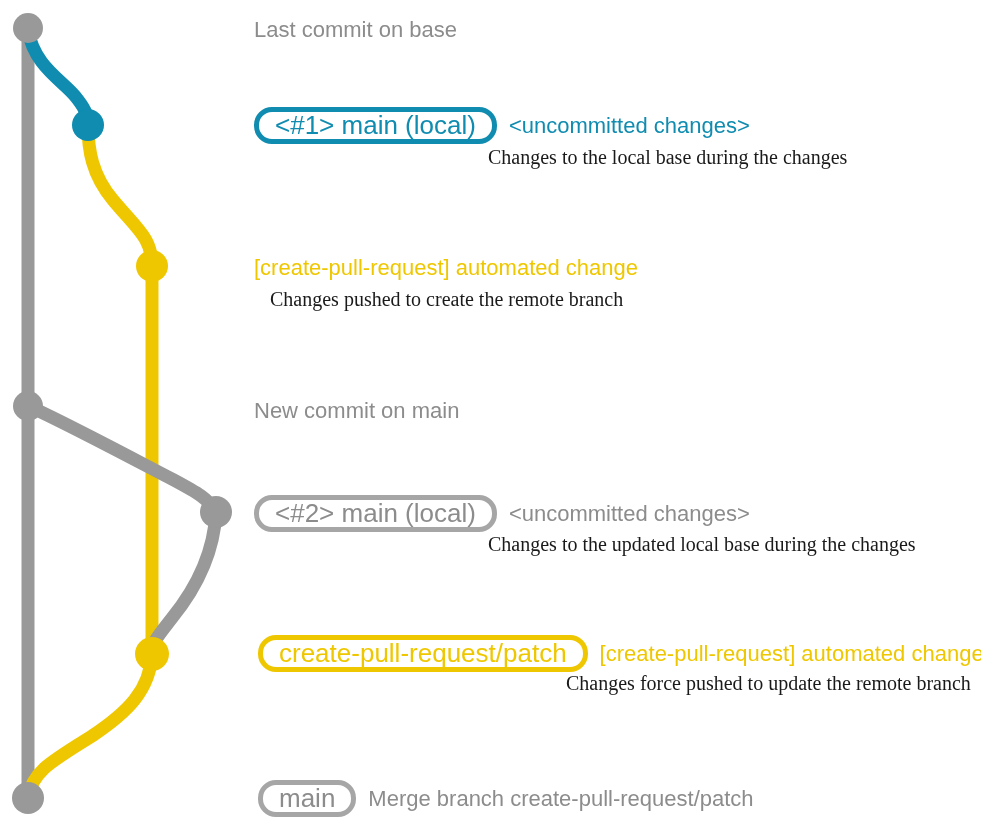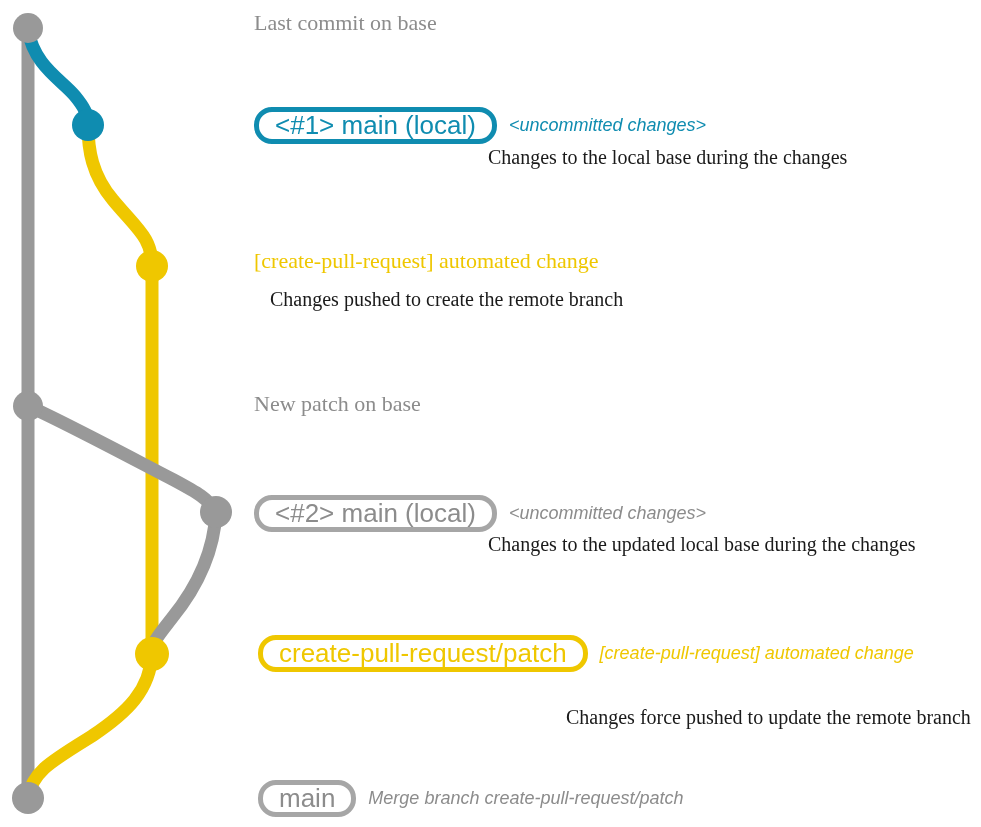--- a/index.html
+++ b/index.html
@@ -43,46 +43,46 @@
     font-family: "Liberation Sans", sans-serif;
     color: #999999;
     white-space: nowrap;
     background: #ffffff;
   }
   .pill.blue { border-color: #0f8cb0; color: #0f8cb0; }
   .pill.yellow { border-color: #efc700; color: #efc700; }
   .pill.gray { border-color: #a6a6a6; color: #8c8c8c; }
 
   .subject {
-    font-size: 18px;
+    font-size: 22px;
     font-family: "Liberation Sans", sans-serif;
     white-space: nowrap;
     line-height: 37px;
-    font-style: italic;
   }
   .subject.blue { color: #0f8cb0; }
   .subject.yellow { color: #efc700; }
   .subject.gray { color: #8c8c8c; }
 
   .pill + .subject { margin-left: 12px; }
 
   .note {
     position: absolute;
     font-family: "Liberation Serif", serif;
     font-size: 20px;
     color: #1a1a1a;
     white-space: nowrap;
   }
 
   .standalone-label {
     position: absolute;
     font-size: 22px;
-    font-family: Liberation Serif, serif;
+    font-family: Liberation Sans, sans-serif;
     color: #8c8c8c;
     white-space: nowrap;
+    margin-top: 7px;
   }
 </style>
 </head>
 <body>
 
 <svg id="graph-svg" viewBox="0 0 981 827">
   <g fill="none" stroke-width="13" stroke-linecap="round" stroke-linejoin="round">
 
     <path d="M28,28 L28,798" stroke="#999999"></path>
 
@@ -114,30 +114,30 @@
 
 <div class="row" style="left:254px; top:107px;">
   <span class="pill blue">&lt;#1&gt; main (local)</span>
   <span class="subject blue">&lt;uncommitted changes&gt;</span>
 </div>
 <div class="note" style="left:488px; top:146px;">Changes to the local base during the changes</div>
 
 <div class="standalone-label" style="left:254px; top:248px; color:#efc700;">[create-pull-request] automated change</div>
 <div class="note" style="left:270px; top:288px;">Changes pushed to create the remote branch</div>
 
-<div class="standalone-label" style="left:254px; top:391px;">New patch on base</div>
+<div class="standalone-label" style="left:254px; top:391px;">New commit on main</div>
 
 <div class="row" style="left:254px; top:495px;align-items:flex-end;">
   <span class="pill gray">&lt;#2&gt; main (local)</span>
   <span class="subject gray">&lt;uncommitted changes&gt;</span>
 </div>
 <div class="note" style="left:488px; top:533px;">Changes to the updated local base during the changes</div>
 
 <div class="row" style="left:258px; top:635px;text-align:right;">
   <span class="pill yellow">create-pull-request/patch</span>
   <span class="subject yellow">[create-pull-request] automated change</span>
 </div>
-<div class="note" style="left:566px; top:706px;">Changes force pushed to update the remote branch</div>
+<div class="note" style="left:566px; top:672px;">Changes force pushed to update the remote branch</div>
 
 <div class="row" style="left:258px; top:780px;">
   <span class="pill gray">main</span>
   <span class="subject gray">Merge branch create-pull-request/patch</span>
 </div>
 
 </body></html>

